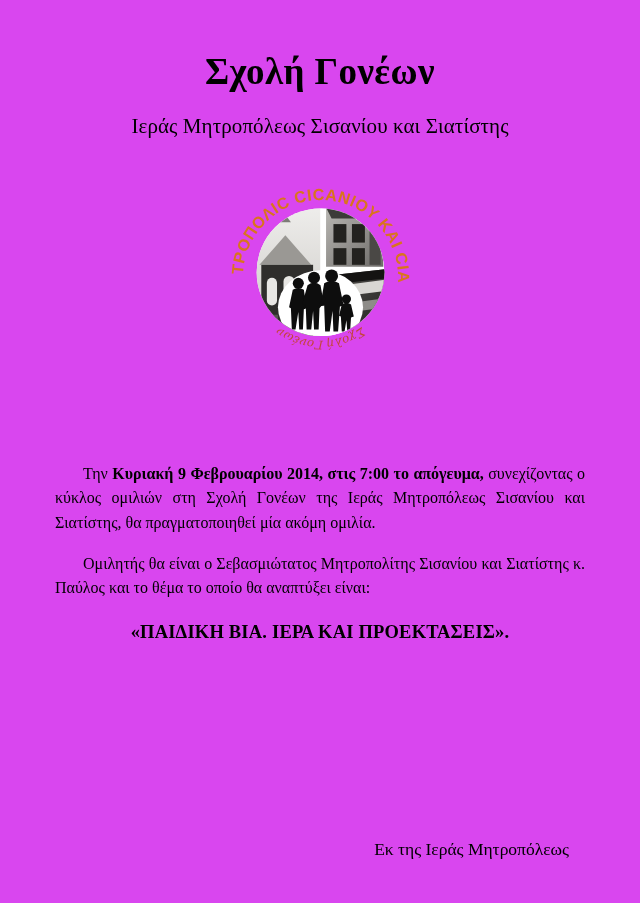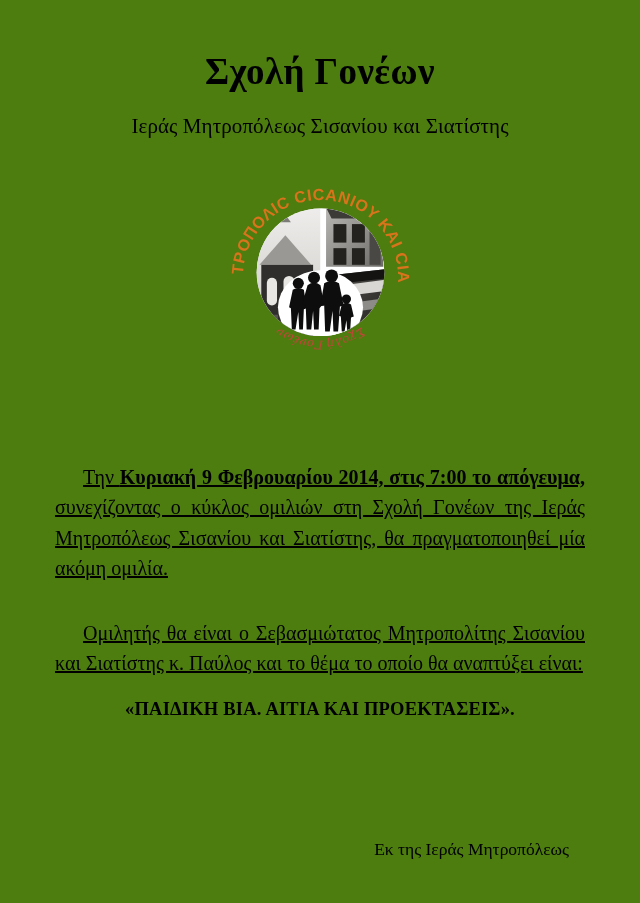--- a/index.html
+++ b/index.html
@@ -11,21 +11,21 @@
     width: 640px;
     height: 903px;
     overflow: hidden;
     font-family: "Liberation Serif", "DejaVu Serif", serif;
     color: #000000;
   }
   .page {
     position: relative;
     width: 640px;
     height: 903px;
-    background: #4d7c0f;
+    background: #d946ef;
     box-sizing: border-box;
   }
 
   
   .doc-title {
     margin: 0;
     padding-top: 52px;
     text-align: center;
     font-size: 37px;
     font-weight: bold;
@@ -56,30 +56,29 @@
 
   
   .body-block {
     position: absolute;
     left: 55px;
     right: 55px;
     top: 462px;
   }
   .para {
     margin: 0 0 0 0;
-    font-size: 20px;
+    font-size: 16px;
     line-height: 1.52;
     text-align: justify;
     text-justify: inter-word;
     text-indent: 28px;
     hyphens: none;
-    text-decoration: underline;
   }
   .para + .para {
-    margin-top: 34px;
+    margin-top: 17px;
   }
   .para b {
     font-weight: bold;
   }
   .topic-line {
     margin: 19px 0 0 0;
     font-size: 18.5px;
     font-weight: bold;
     text-align: center;
     line-height: 1.4;
@@ -198,20 +197,20 @@
       </text>
     </svg>
   </div>
 
   <div class="body-block">
 
     <p class="para"><span>Την </span><b>Κυριακή 9 Φεβρουαρίου 2014, στις 7:00 το απόγευμα,</b><span> συνεχίζοντας ο κύκλος ομιλιών στη Σχολή Γονέων της Ιεράς Μητροπόλεως Σισανίου και Σιατίστης, θα πραγματοποιηθεί μία ακόμη ομιλία.</span></p>
 
     <p class="para">Ομιλητής θα είναι ο Σεβασμιώτατος Μητροπολίτης Σισανίου και Σιατίστης κ. Παύλος και το θέμα το οποίο θα αναπτύξει είναι:</p>
 
-    <p class="topic-line">«ΠΑΙΔΙΚΗ ΒΙΑ. ΑΙΤΙΑ ΚΑΙ ΠΡΟΕΚΤΑΣΕΙΣ».</p>
+    <p class="topic-line">«ΠΑΙΔΙΚΗ ΒΙΑ. ΙΕΡΑ ΚΑΙ ΠΡΟΕΚΤΑΣΕΙΣ».</p>
 
 
   </div>
 
   <p class="signature">Εκ της Ιεράς Μητροπόλεως</p>
 
 </div>
 
 </body></html>

